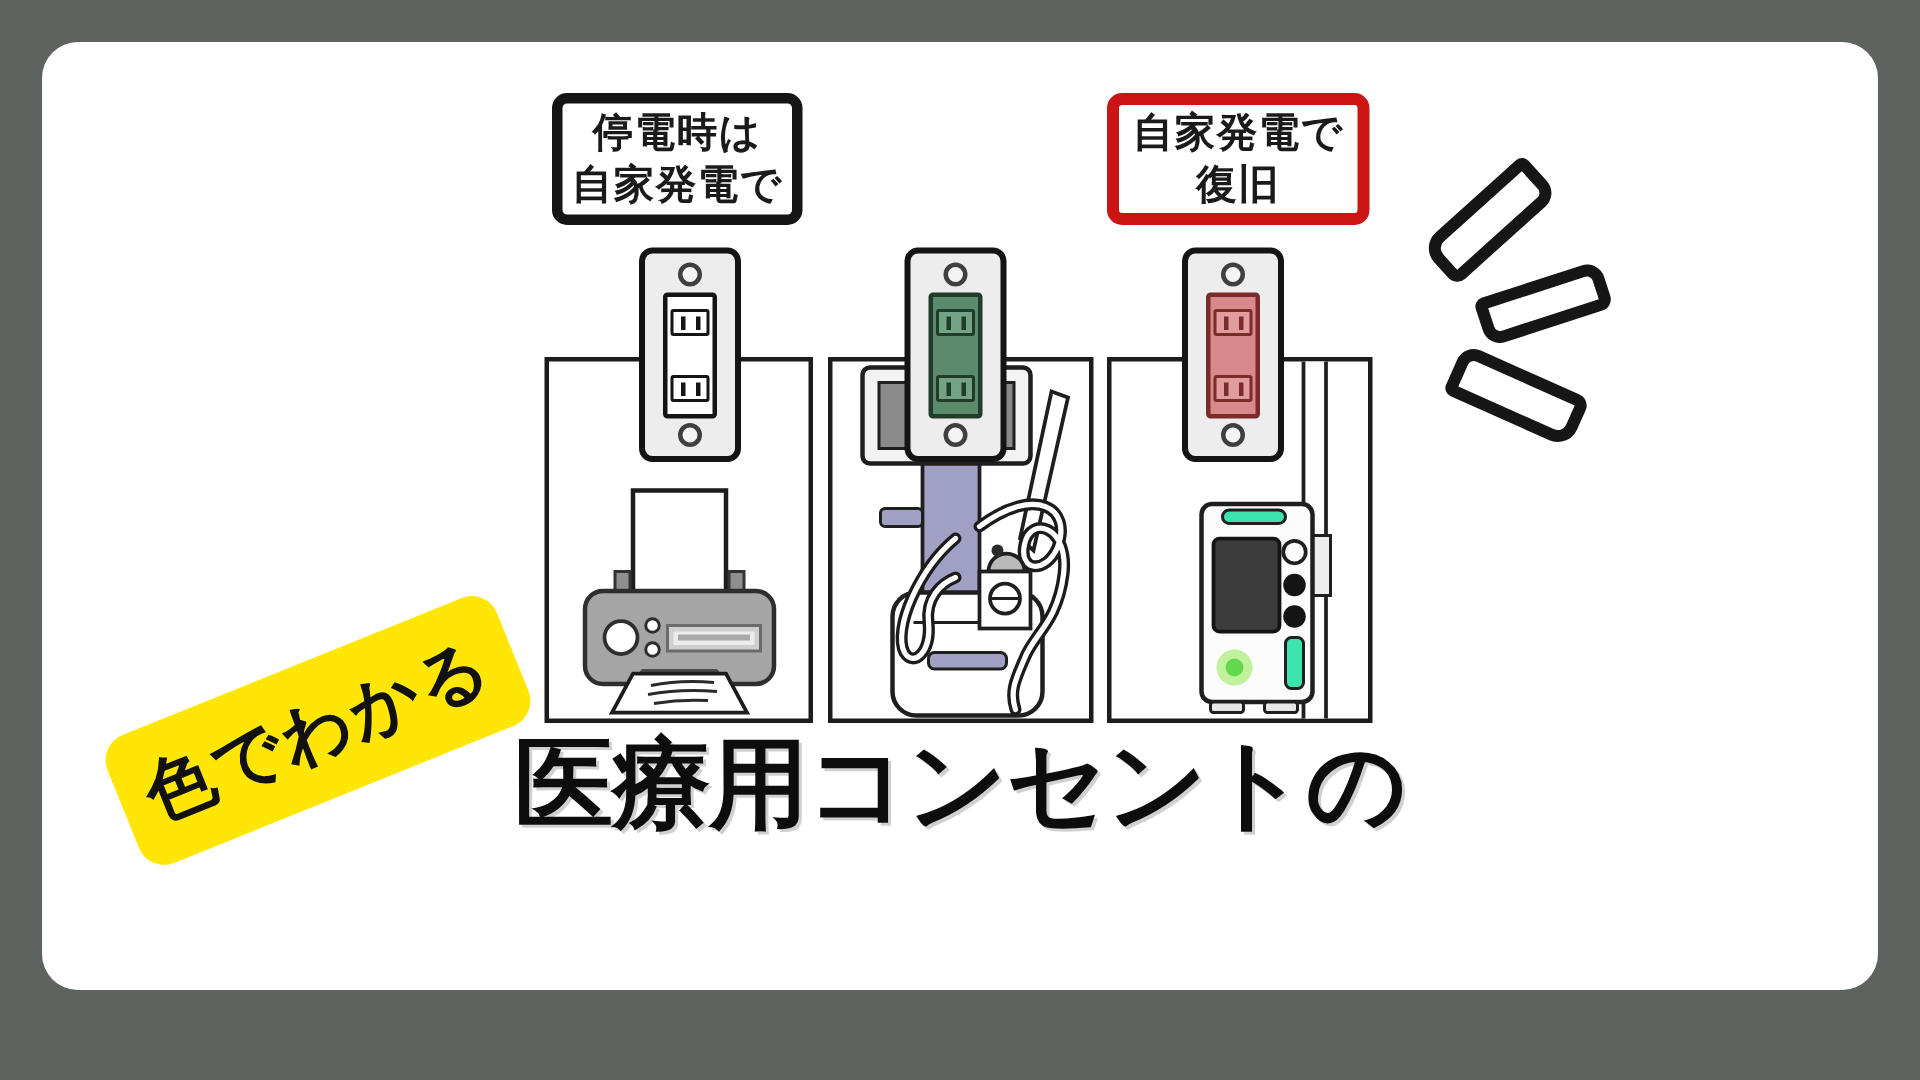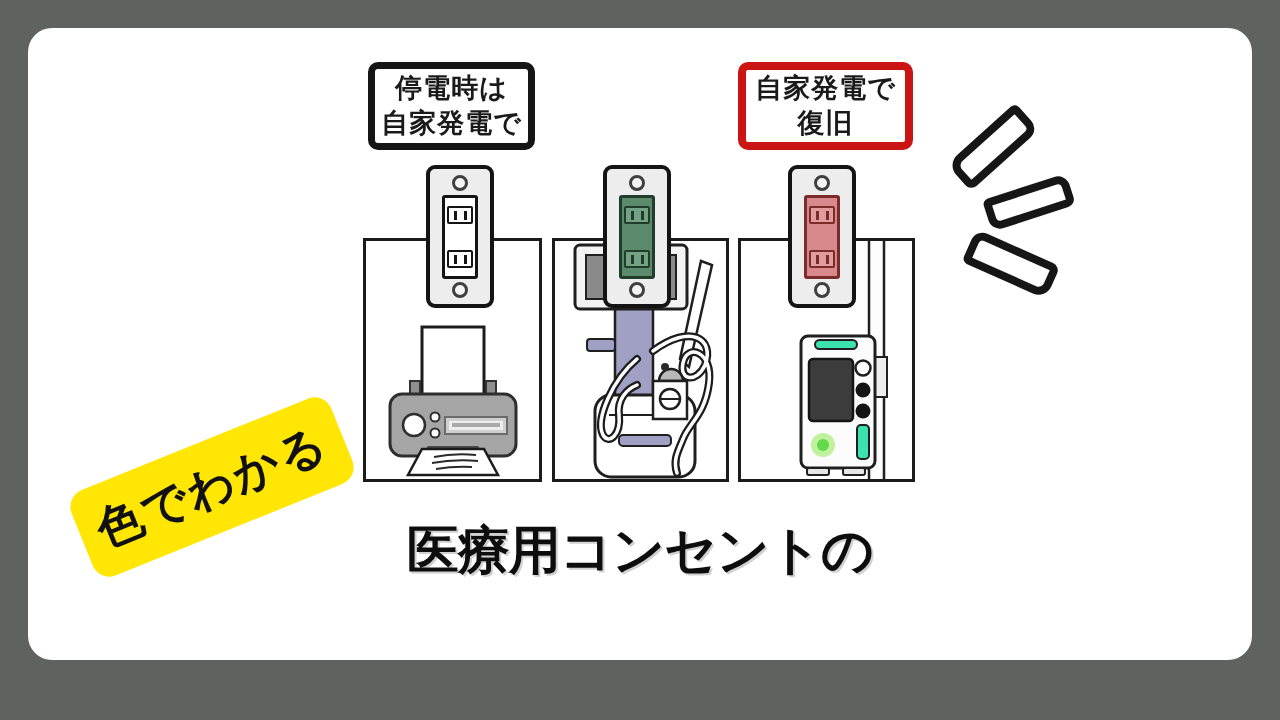--- a/index.html
+++ b/index.html
@@ -106,24 +106,23 @@
     font-size: 46px; font-weight: 900; color: #111111; letter-spacing: 2px;
     white-space: nowrap;
   }
 
   
   .title {
     position: absolute; left: 0; right: 0; top: 452px;
     text-align: center; z-index: 7;
   }
   .title div {
-    font-size: 52px; font-weight: 900; color: var(--title_black, #0d0d0d);
+    font-size: 66px; font-weight: 900; color: var(--title_black, #0d0d0d);
     line-height: 1.28; letter-spacing: -1px; white-space: nowrap;
     text-shadow: 2px 2px 0 rgba(120,120,120,0.35);
-    margin-top: 37px;
   }
 </style>
 </head>
 <body>
 
 <div class="stage">
   <div class="canvas">
 
     <div class="label-box label-1">
       <div class="label-line">停電時は</div>

